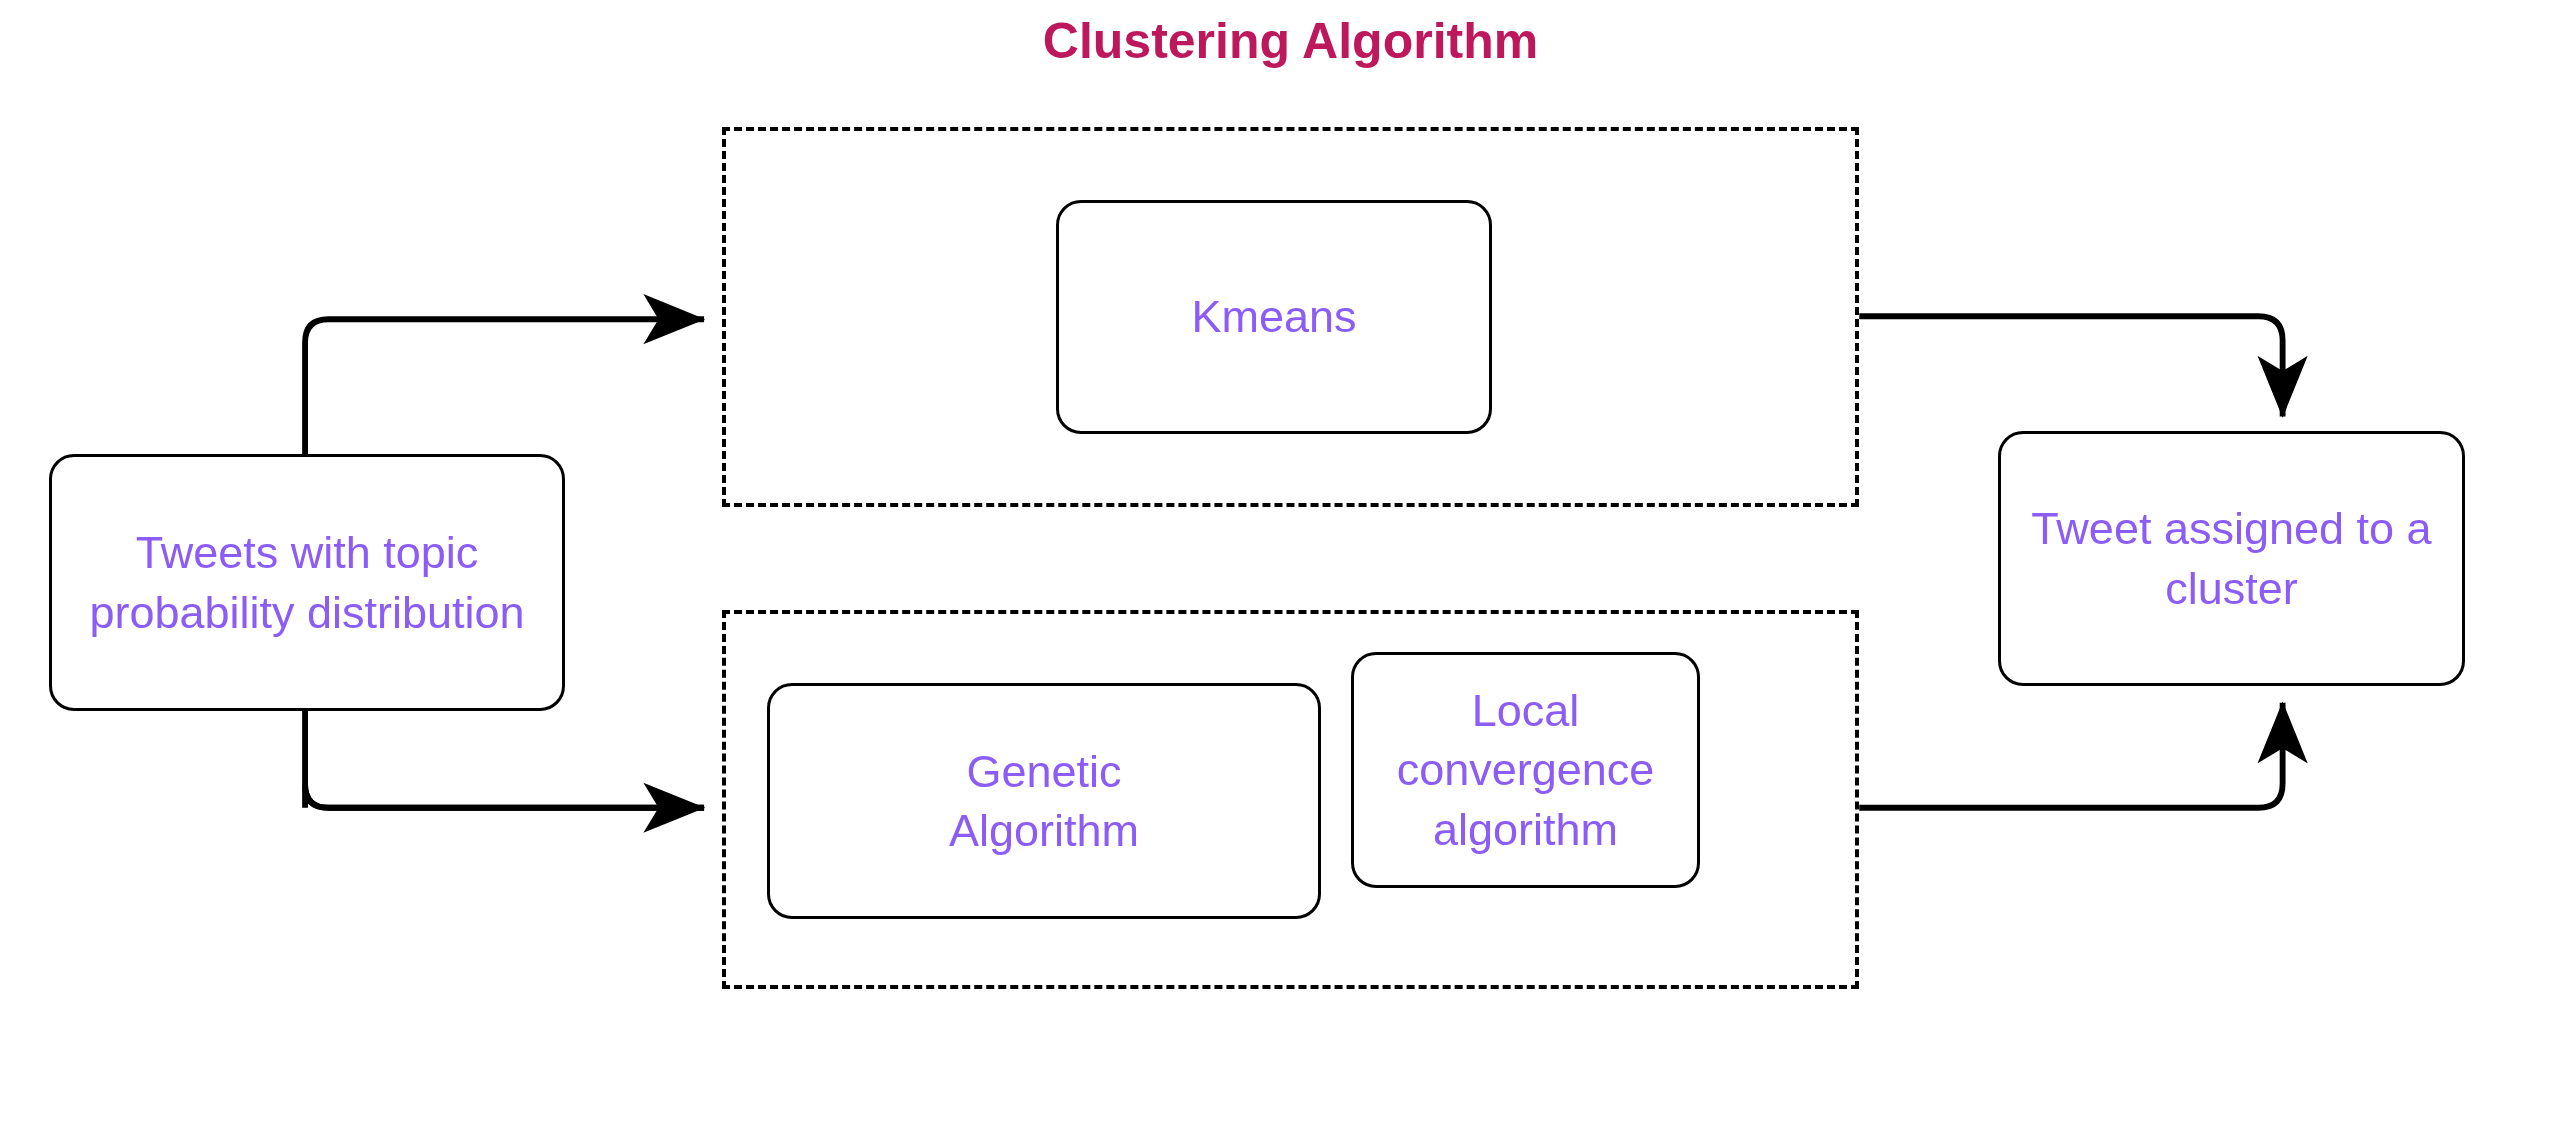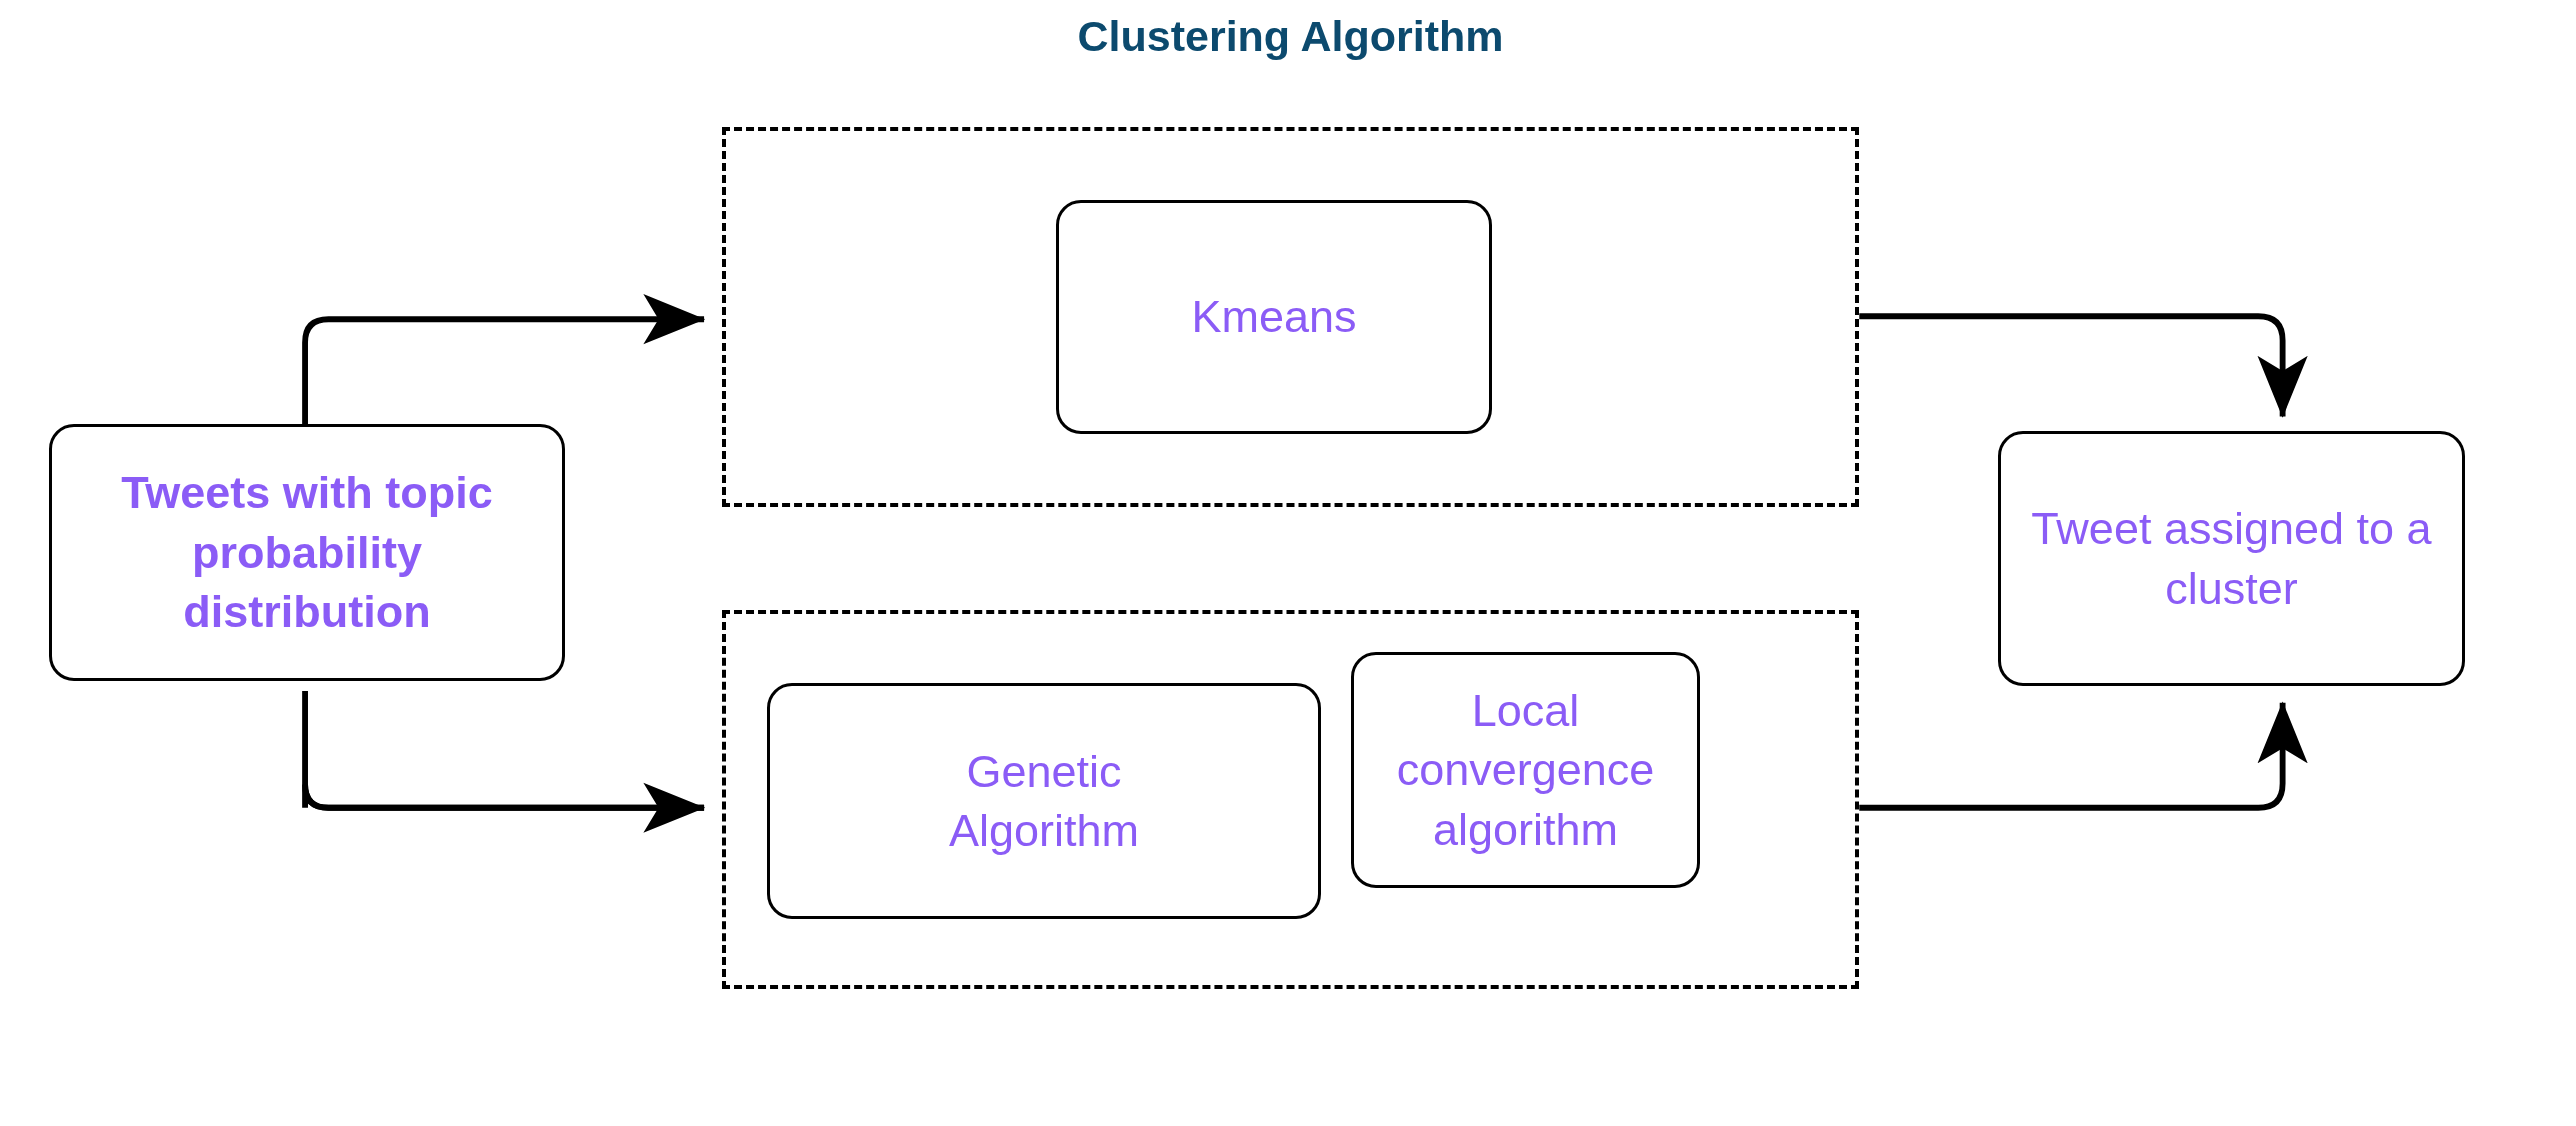--- a/index.html
+++ b/index.html
@@ -42,23 +42,23 @@
   }
   .group-box {
     position: absolute;
     box-sizing: border-box;
     border: 4.9px dashed #000000;
     background: transparent;
   }
   .group-title {
     position: absolute;
     text-align: center;
-    color: #0c4a6e;
+    color: #be185d;
     font-family: "Liberation Sans", sans-serif;
-    font-size: 43px;
+    font-size: 50px;
     font-weight: bold;
     white-space: nowrap;
   }
 </style>
 </head>
 <body>
 
 <div id="canvas">
 
   <svg id="svg-layer" viewBox="0 0 2646 1157">
@@ -88,20 +88,20 @@
 
   <div class="group-box" style="left:722px; top:610px; width:1137px; height:379px;"></div>
 
 
   <div class="node-box" style="left:767px; top:683px; width:554px; height:236px;">Genetic
 Algorithm</div>
 
   <div class="node-box" style="left:1316px; top:652px; width:349px; height:236px;margin-left:35px;">Local convergence
 algorithm</div>
 
-  <div class="node-box" style="left:49px; top:424px; width:516px; height:257px;font-weight:bold;">Tweets with topic
+  <div class="node-box" style="left:49px; top:454px; width:516px; height:257px;">Tweets with topic
 probability distribution</div>
 
   <div class="node-box" style="left:1998px; top:431px; width:467px; height:255px;">Tweet assigned to a
 cluster</div>
 
 </div>
 
 
 </body></html>

